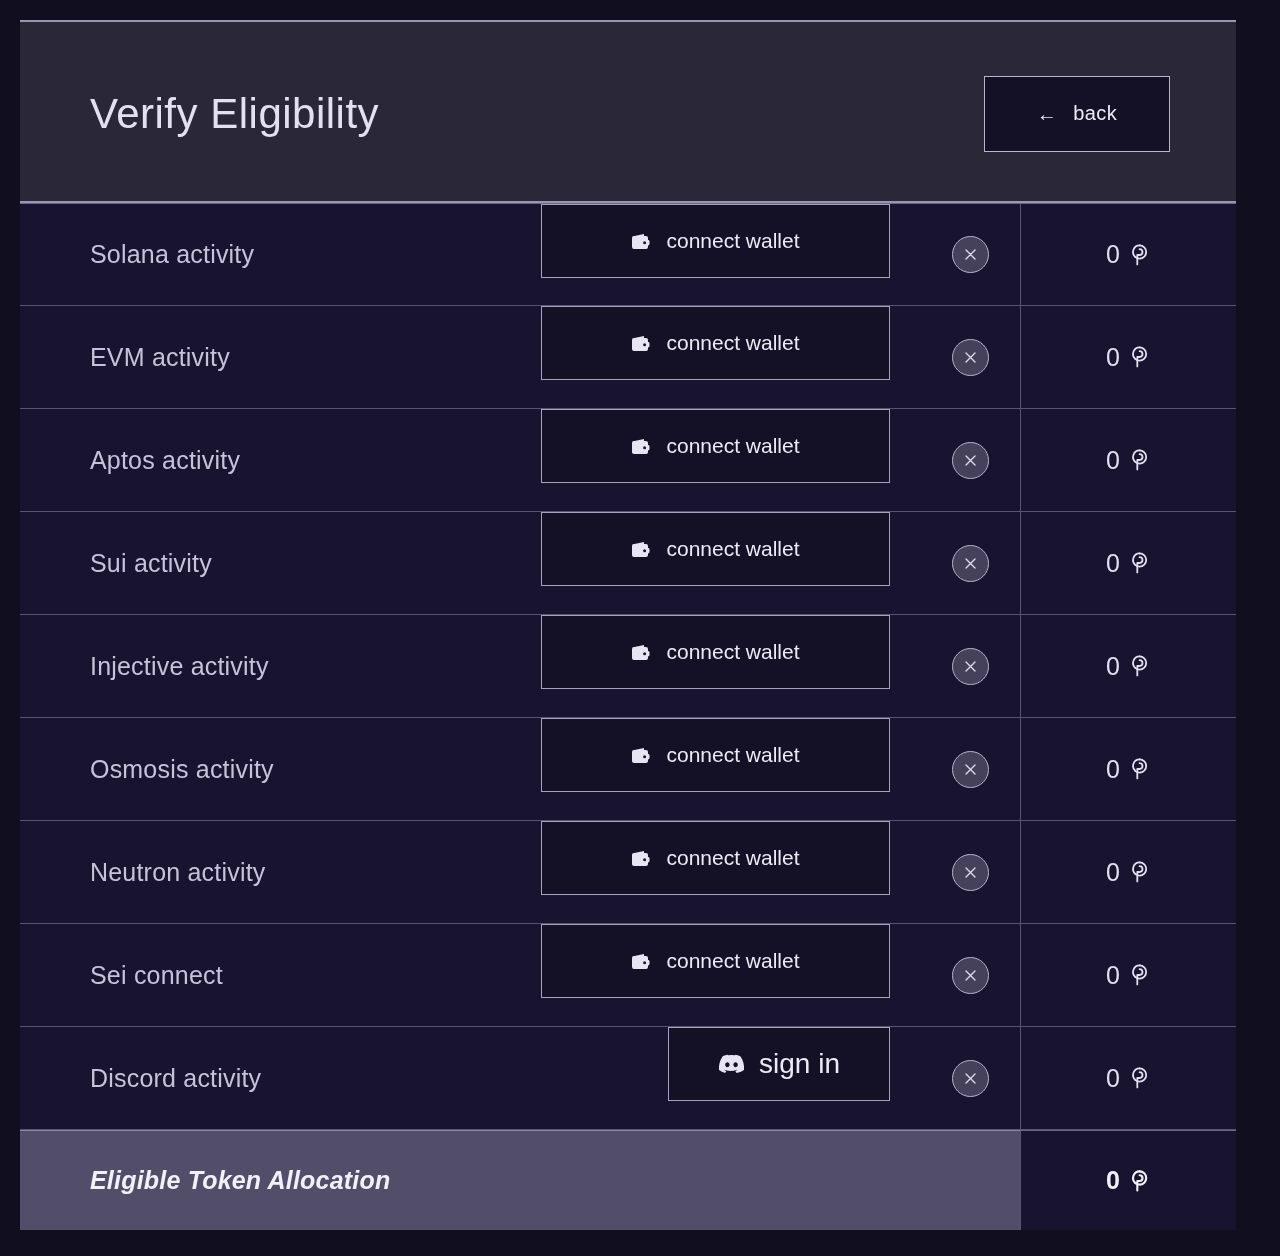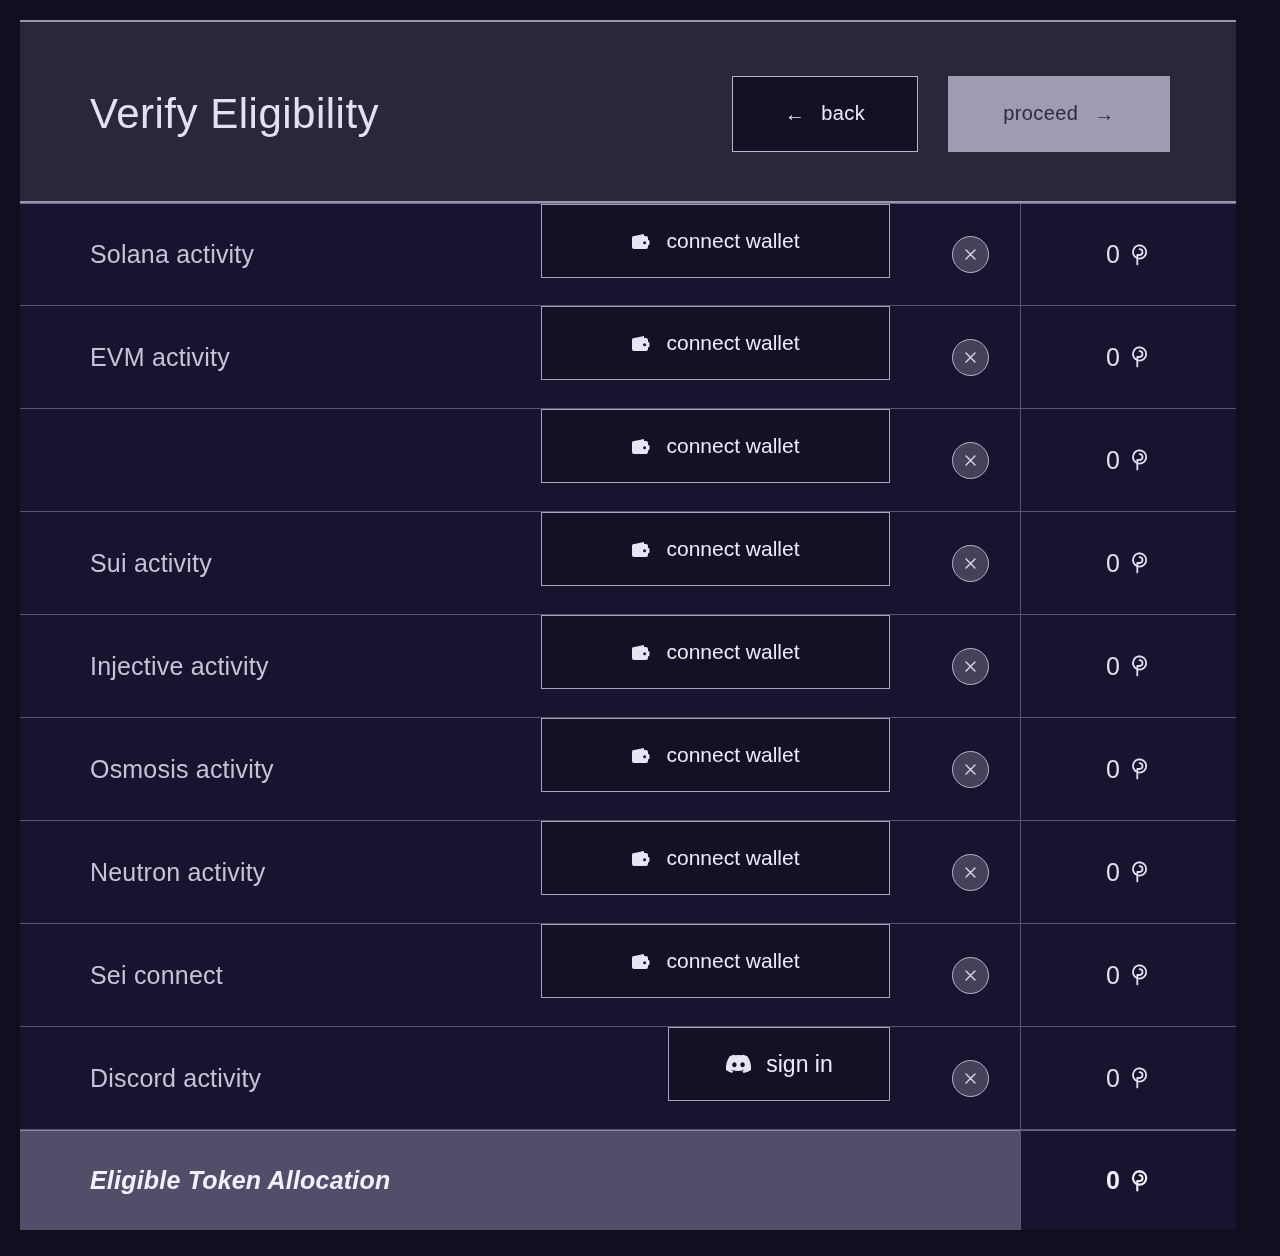--- a/index.html
+++ b/index.html
@@ -149,21 +149,21 @@
     gap: 16px;
     cursor: pointer;
     font-family: "Liberation Sans", sans-serif;
   }
   .signin-btn {
     width: 222px;
     height: 74px;
     background: #141127;
     border: 1px solid #a7a2bd;
     color: #eceaf6;
-    font-size: 23px;
+    font-size: 28px;
     font-weight: 300;
     display: flex;
     align-items: center;
     justify-content: center;
     gap: 14px;
     cursor: pointer;
     font-family: "Liberation Sans", sans-serif;
   }
 
   .clear-circle {
@@ -218,24 +218,20 @@
 <div class="page">
 
   <div class="header">
     <div class="page-title">Verify Eligibility</div>
 
     <div class="header-actions">
       <button class="btn-back">
         <span class="arrow">←</span>
         <span>back</span>
       </button>
-      <button class="btn-proceed">
-        <span>proceed</span>
-        <span class="arrow">→</span>
-      </button>
     </div>
   </div>
 
   <div class="table">
 
     <div class="row">
       <div class="cell-label">Solana activity</div>
       <div class="cell-action">
         <button class="connect-btn">
           <span>
@@ -296,20 +292,21 @@
           <svg width="22" height="24" viewBox="0 0 22 24">
             <path d="M10.6 2.4 a6.6 6.6 0 0 1 0 13.2 a6.6 6.6 0 0 1 -4.1 -1.5" fill="none" stroke="#e2dff0" stroke-width="1.8" stroke-linecap="round"></path>
             <path d="M10.6 6.2 a2.9 2.9 0 0 1 0 5.8 l-2.3 0 0 9.4" fill="none" stroke="#e2dff0" stroke-width="1.8" stroke-linecap="round" stroke-linejoin="round"></path>
             <path d="M6.5 14.1 a6.6 6.6 0 0 1 4.1 -11.7" fill="none" stroke="#e2dff0" stroke-width="1.8" stroke-linecap="round"></path>
           </svg>
         </span>
       </div>
     </div>
 
     <div class="row">
+      <div class="cell-label">Aptos activity</div>
       <div class="cell-action">
         <button class="connect-btn">
           <span>
             <svg width="19" height="17" viewBox="0 0 19 17" fill="none">
               <rect x="1" y="3" width="16" height="13" rx="2" fill="#e7e4f3"></rect>
               <path d="M1 3.5 L13 1 L13 3.5 Z" fill="#e7e4f3"></path>
               <rect x="10.5" y="7" width="8" height="5.5" rx="1.4" fill="#e7e4f3"></rect>
               <circle cx="13.6" cy="9.75" r="1.5" fill="#181430"></circle>
             </svg>
           </span>

